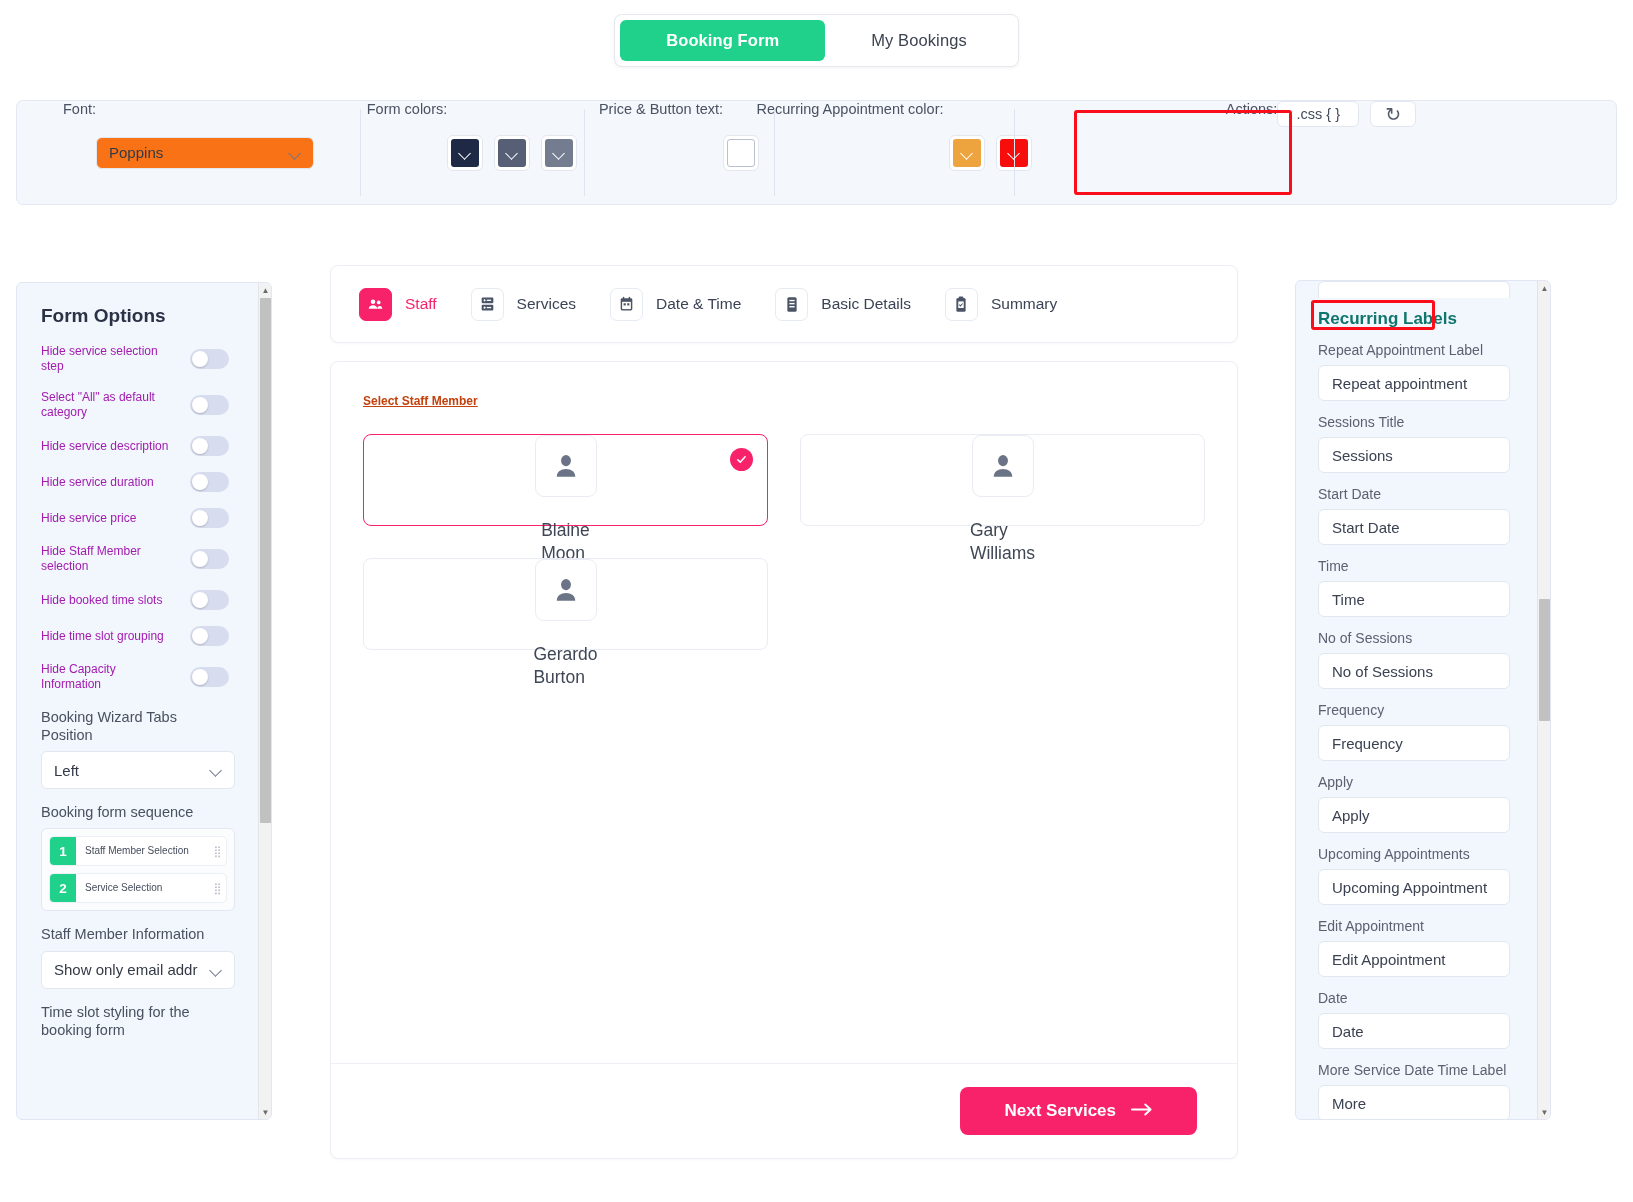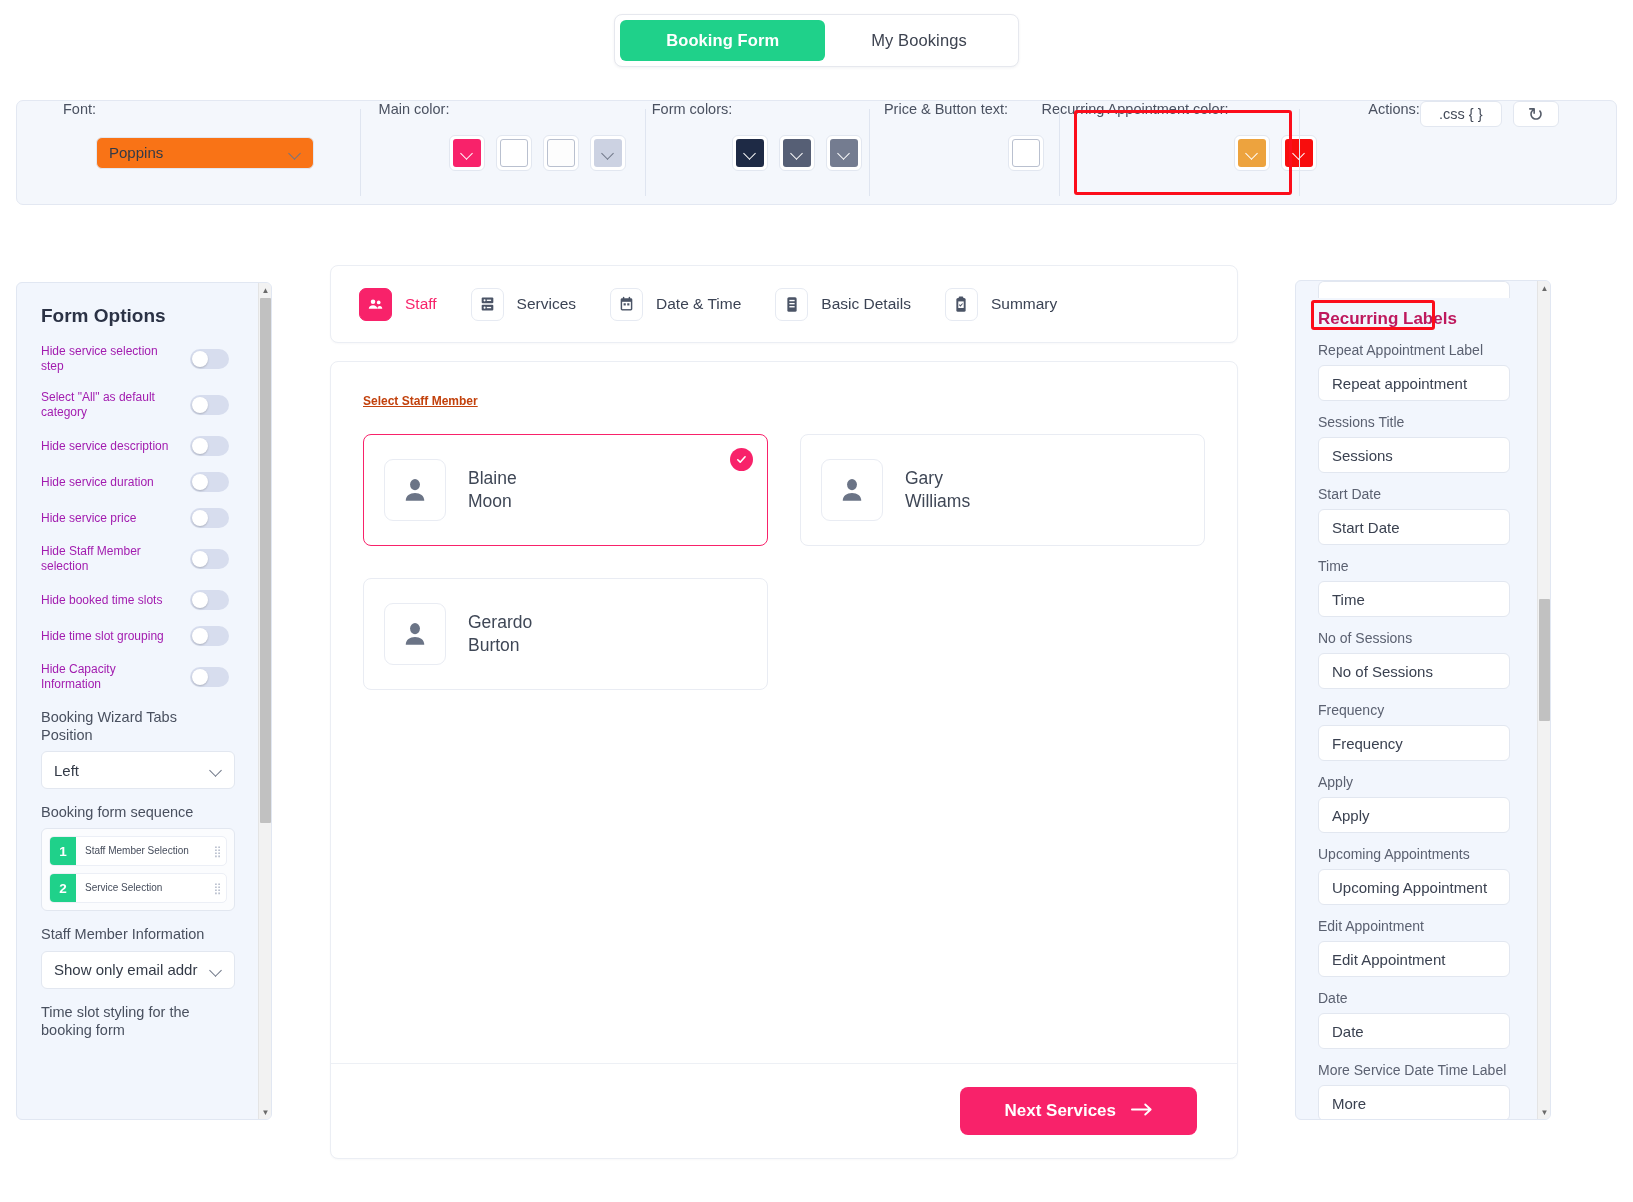--- a/index.html
+++ b/index.html
@@ -202,23 +202,23 @@
   .wiz-head {
     font-size: 12px; font-weight: 700; color: #c2410c;
     padding: 32px 32px 0 32px;
     text-decoration: underline;
   }
   .staff-grid {
     display: grid; grid-template-columns: 1fr 1fr; gap: 32px;
     padding: 26px 32px 0 32px;
   }
   .staff-card {
-    height: 112px; border: 1px solid #e9ecf3; border-radius: 8px;
+    height: 92px; border: 1px solid #e9ecf3; border-radius: 8px;
     background: #ffffff; display: flex; align-items: center;
-    padding: 0 20px; gap: 22px; position: relative; cursor: pointer;
+    padding: 0 20px; gap: 22px; position: relative; cursor: pointer; flex-direction: column;
   }
   .staff-card.selected { border: 1.5px solid #f8226a; }
   .avatar {
     width: 62px; height: 62px; border-radius: 9px;
     border: 1px solid #e9ecf3; background: #ffffff;
     display: flex; align-items: center; justify-content: center; flex: 0 0 auto;
   }
   .staff-name {
     font-size: 17.5px; color: #3f4756; line-height: 1.3;
   }
@@ -247,21 +247,21 @@
     background: #f2f6fd; border: 1px solid #e1e7f2;
     border-radius: 6px; overflow: hidden;
   }
   .right-inner { padding: 0 22px; width: 236px; }
   .cut-field {
     width: 192px; height: 17px; background: #fff;
     border: 1px solid #e2e7f0; border-bottom: none;
     border-radius: 6px 6px 0 0; margin: 0 auto;
   }
   .rp-title {
-    font-size: 17px; font-weight: 700; color: #be185d;
+    font-size: 17px; font-weight: 700; color: #0f766e;
     margin: 11px 0 13px 0; display: inline-block; position: relative;
   }
   .rp-label { font-size: 14px; color: #5b6171; margin-bottom: 7px; white-space: nowrap; }
   .rp-input {
     width: 192px; height: 36px; background: #fff;
     border: 1px solid #e2e7f0; border-radius: 6px;
     display: flex; align-items: center; padding: 0 13px;
     font-size: 15px; color: #3a4150; margin-bottom: 13px;
     white-space: nowrap; overflow: hidden; cursor: text;
   }
@@ -281,41 +281,20 @@
   <div class="tb-group" style="width:343px;">
     <div class="tb-label">Font:</div>
     <div class="tb-row">
       <div class="font-select">
         <span>Poppins</span>
         <span class="chev dark"></span>
       </div>
     </div>
   </div>
 
-  <div class="tb-group" style="width:285px;">
-    <div class="tb-label">Main color:</div>
-    <div class="tb-row">
-      <div class="swatch">
-        <span class="fill" style="background:#f8226a">
-            <span class="chev light"></span>
-          </span>
-      </div>
-      <div class="swatch">
-        <span class="fill outlined" style="background:#ffffff"></span>
-      </div>
-      <div class="swatch">
-        <span class="fill outlined" style="background:#fdfdfd"></span>
-      </div>
-      <div class="swatch">
-        <span class="fill" style="background:#ccd2e2">
-            <span class="chev dark"></span>
-          </span>
-      </div>
-    </div>
-  </div>
 
   <div class="tb-group" style="width:224px;">
     <div class="tb-label">Form colors:</div>
     <div class="tb-row">
       <div class="swatch">
         <span class="fill" style="background:#1e2a45">
             <span class="chev light"></span>
           </span>
       </div>
       <div class="swatch">

